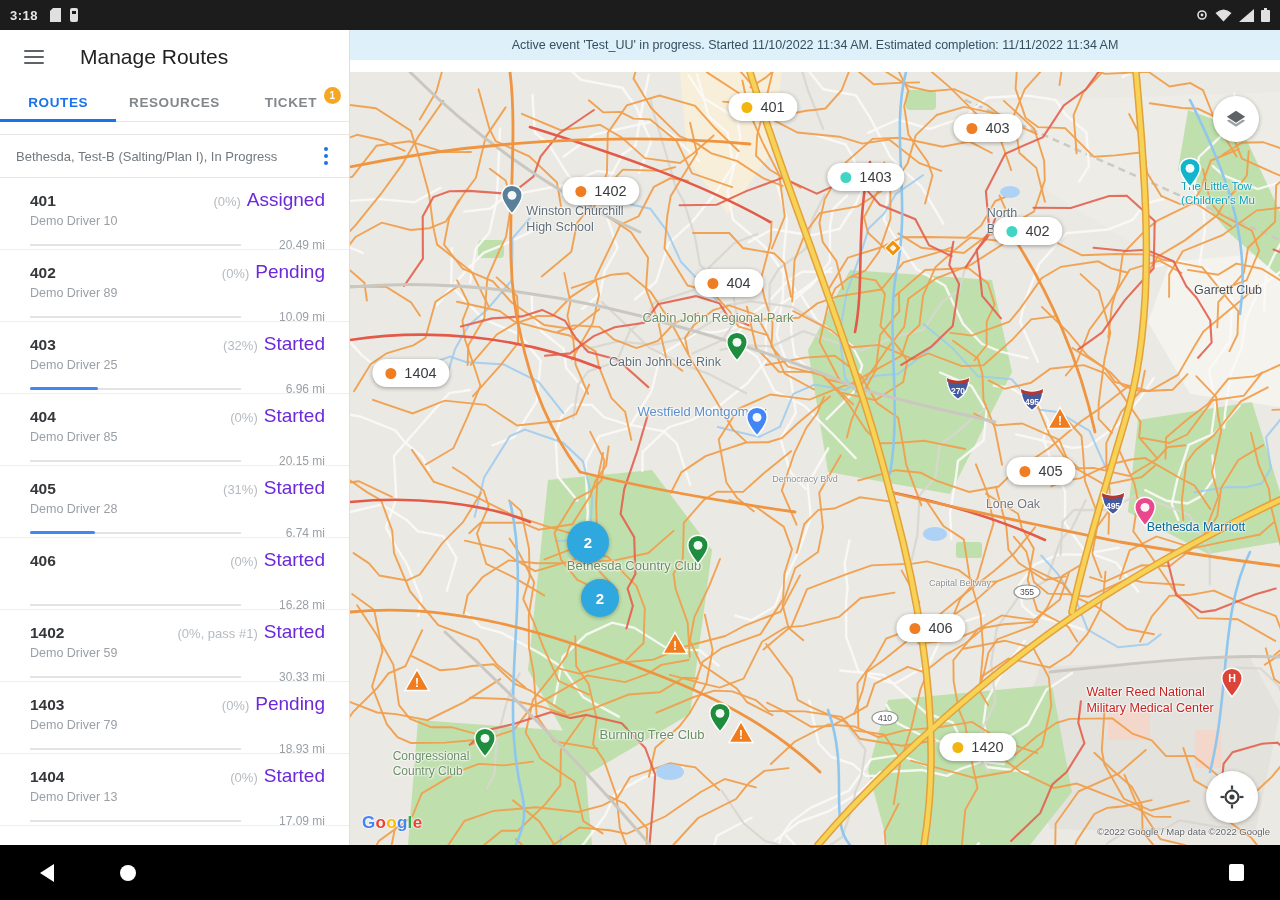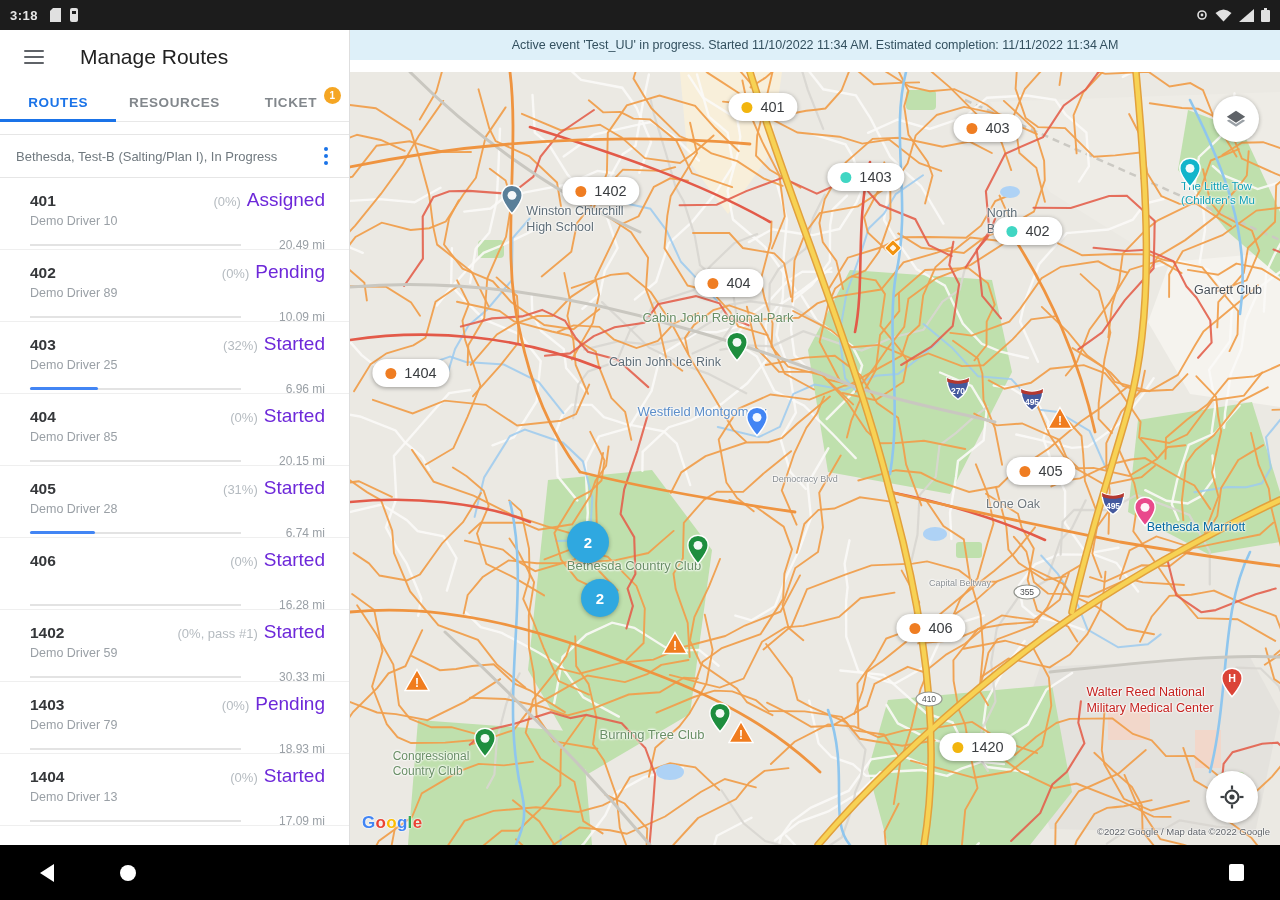--- a/index.html
+++ b/index.html
@@ -711,21 +711,21 @@
           <div class="shield" style="left: 682px; top: 328px;"><svg width="25" height="27" viewBox="0 0 25 27">
               <path d="M1.5 4.5 C8.5 8 16.5 8 23.5 4.5 C23.5 14 19.5 21.5 12.5 26 C5.5 21.5 1.5 14 1.5 4.5 Z" fill="#44599e" stroke="#fff" stroke-width="1.4"></path>
               <path d="M1.5 4.5 C8.5 8 16.5 8 23.5 4.5 L23.2 8.2 C16.5 11 8.5 11 1.8 8.2 Z" fill="#b5382f"></path>
               <text x="12.5" y="20" text-anchor="middle" font-size="8.5" font-weight="bold" fill="#fff" font-family="Liberation Sans,sans-serif">495</text>
             </svg></div>
           <div class="shield" style="left: 763px; top: 432px;"><svg width="25" height="27" viewBox="0 0 25 27">
               <path d="M1.5 4.5 C8.5 8 16.5 8 23.5 4.5 C23.5 14 19.5 21.5 12.5 26 C5.5 21.5 1.5 14 1.5 4.5 Z" fill="#44599e" stroke="#fff" stroke-width="1.4"></path>
               <path d="M1.5 4.5 C8.5 8 16.5 8 23.5 4.5 L23.2 8.2 C16.5 11 8.5 11 1.8 8.2 Z" fill="#b5382f"></path>
               <text x="12.5" y="20" text-anchor="middle" font-size="8.5" font-weight="bold" fill="#fff" font-family="Liberation Sans,sans-serif">495</text>
             </svg></div>
-          <div class="shield" style="left: 535px; top: 629px; margin-left: 44px;"><svg width="28" height="16" viewBox="0 0 28 16">
+          <div class="shield" style="left: 535px; top: 648px;"><svg width="28" height="16" viewBox="0 0 28 16">
               <ellipse cx="14" cy="8" rx="13" ry="7" fill="#fff" stroke="#94968f" stroke-width="1.2"></ellipse>
               <text x="14" y="11" text-anchor="middle" font-size="8.5" fill="#4b4e50" font-family="Liberation Sans,sans-serif">410</text>
             </svg></div>
           <div class="shield" style="left: 677px; top: 522px;"><svg width="28" height="16" viewBox="0 0 28 16">
               <ellipse cx="14" cy="8" rx="13" ry="7" fill="#fff" stroke="#94968f" stroke-width="1.2"></ellipse>
               <text x="14" y="11" text-anchor="middle" font-size="8.5" fill="#4b4e50" font-family="Liberation Sans,sans-serif">355</text>
             </svg></div>
           <div class="map-pin" style="left: 162px; top: 143px;"><svg width="24" height="31" viewBox="0 0 24 32">
               <path d="M12 1 C6 1 1.5 5.6 1.5 11.5 c0 7.5 10.5 19 10.5 19 s10.5 -11.5 10.5 -19 C22.5 5.6 18 1 12 1 Z" fill="#5a7f99" stroke="#fff" stroke-width="1.5"></path>
               <circle cx="12" cy="11.5" r="4.6" fill="#fff" opacity="0.95"></circle>

